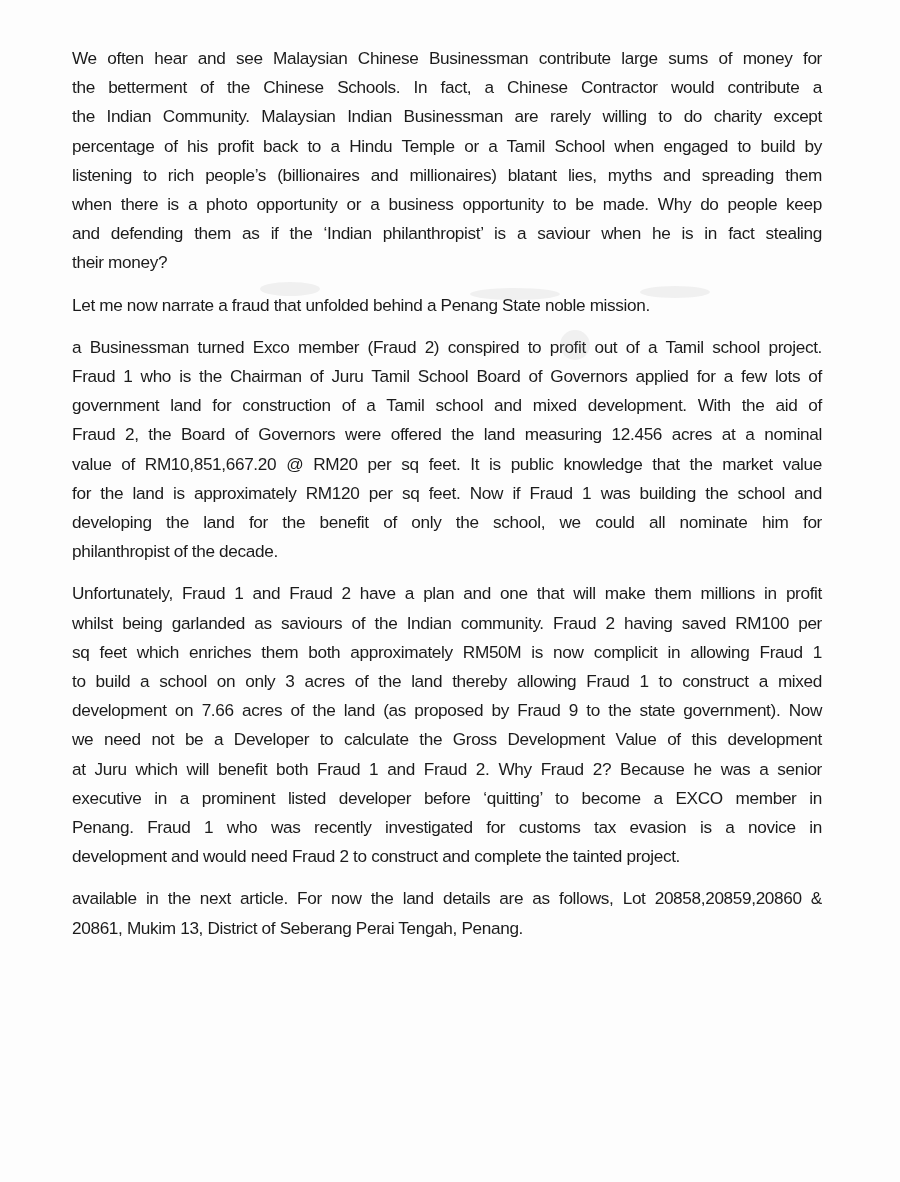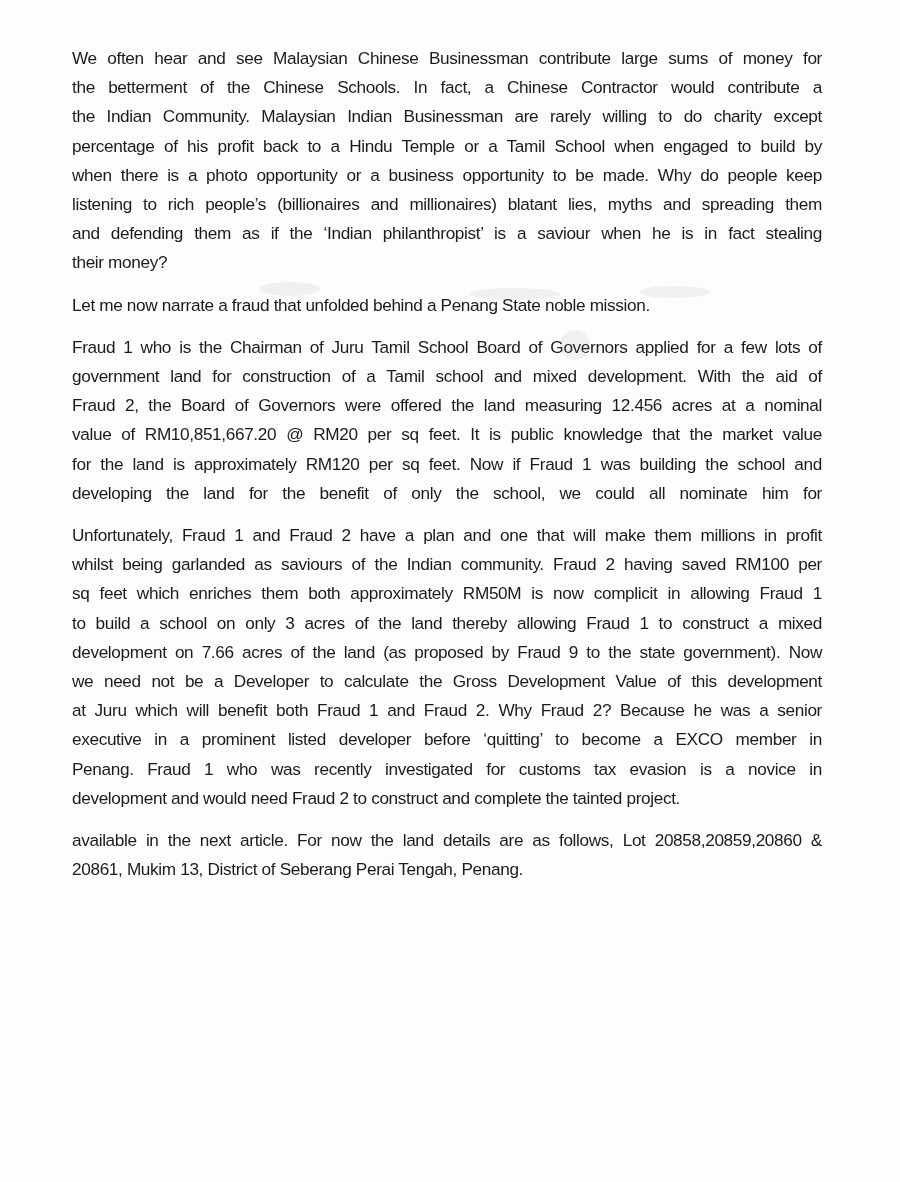--- a/index.html
+++ b/index.html
@@ -48,37 +48,39 @@
 </head>
 <body>
 
 <div class="page">
 
   <p class="para">
     <span class="line">We often hear and see Malaysian Chinese Businessman contribute large sums of money for</span>
     <span class="line">the betterment of the Chinese Schools. In fact, a Chinese Contractor would contribute a</span>
     <span class="line">the Indian Community. Malaysian Indian Businessman are rarely willing to do charity except</span>
     <span class="line">percentage of his profit back to a Hindu Temple or a Tamil School when engaged to build by</span>
+    <span class="line">listening to rich people’s (billionaires and millionaires) blatant lies, myths and spreading them</span>
     <span class="line">when there is a photo opportunity or a business opportunity to be made. Why do people keep</span>
-    <span class="line">listening to rich people’s (billionaires and millionaires) blatant lies, myths and spreading them</span>
     <span class="line">and defending them as if the ‘Indian philanthropist’ is a saviour when he is in fact stealing</span>
     <span class="line last">their money?</span>
   </p>
 
   <p class="para">
     <span class="line last">Let me now narrate a fraud that unfolded behind a Penang State noble mission.</span>
   </p>
 
   <p class="para">
+    <span class="line">a Businessman turned Exco member (Fraud 2) conspired to profit out of a Tamil school project.</span>
     <span class="line">Fraud 1 who is the Chairman of Juru Tamil School Board of Governors applied for a few lots of</span>
     <span class="line">government land for construction of a Tamil school and mixed development. With the aid of</span>
     <span class="line">Fraud 2, the Board of Governors were offered the land measuring 12.456 acres at a nominal</span>
     <span class="line">value of RM10,851,667.20 @ RM20 per sq feet. It is public knowledge that the market value</span>
     <span class="line">for the land is approximately RM120 per sq feet. Now if Fraud 1 was building the school and</span>
     <span class="line">developing the land for the benefit of only the school, we could all nominate him for</span>
+    <span class="line last">philanthropist of the decade.</span>
   </p>
 
   <p class="para">
     <span class="line">Unfortunately, Fraud 1 and Fraud 2 have a plan and one that will make them millions in profit</span>
     <span class="line">whilst being garlanded as saviours of the Indian community. Fraud 2 having saved RM100 per</span>
     <span class="line">sq feet which enriches them both approximately RM50M is now complicit in allowing Fraud 1</span>
     <span class="line">to build a school on only 3 acres of the land thereby allowing Fraud 1 to construct a mixed</span>
     <span class="line">development on 7.66 acres of the land (as proposed by Fraud 9 to the state government). Now</span>
     <span class="line">we need not be a Developer to calculate the Gross Development Value of this development</span>
     <span class="line">at Juru which will benefit both Fraud 1 and Fraud 2. Why Fraud 2? Because he was a senior</span>

